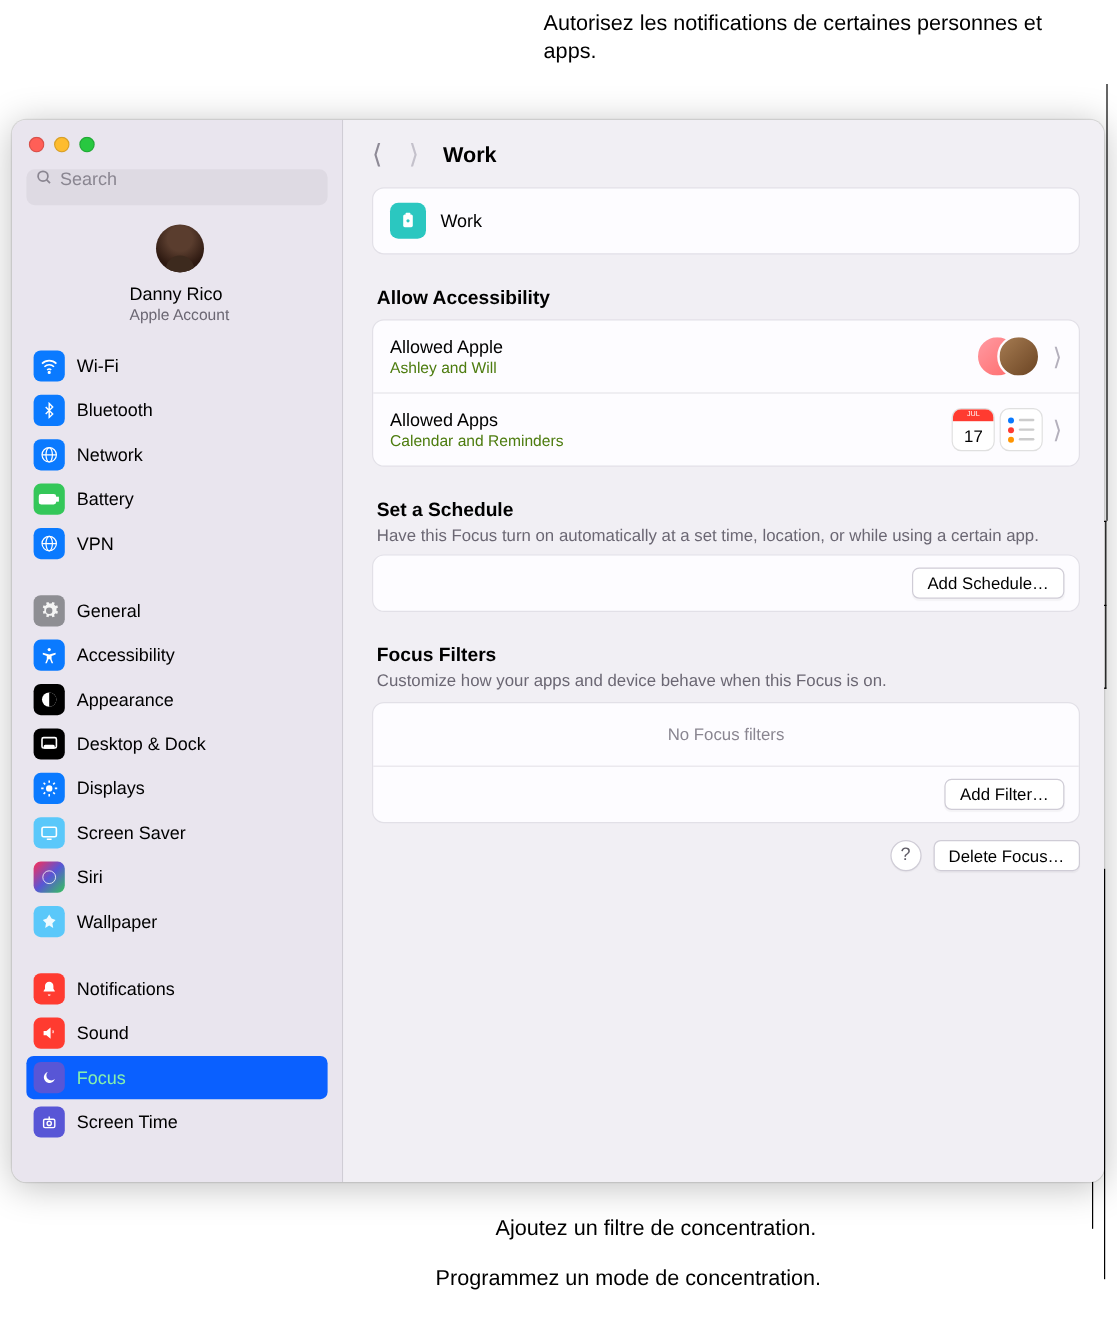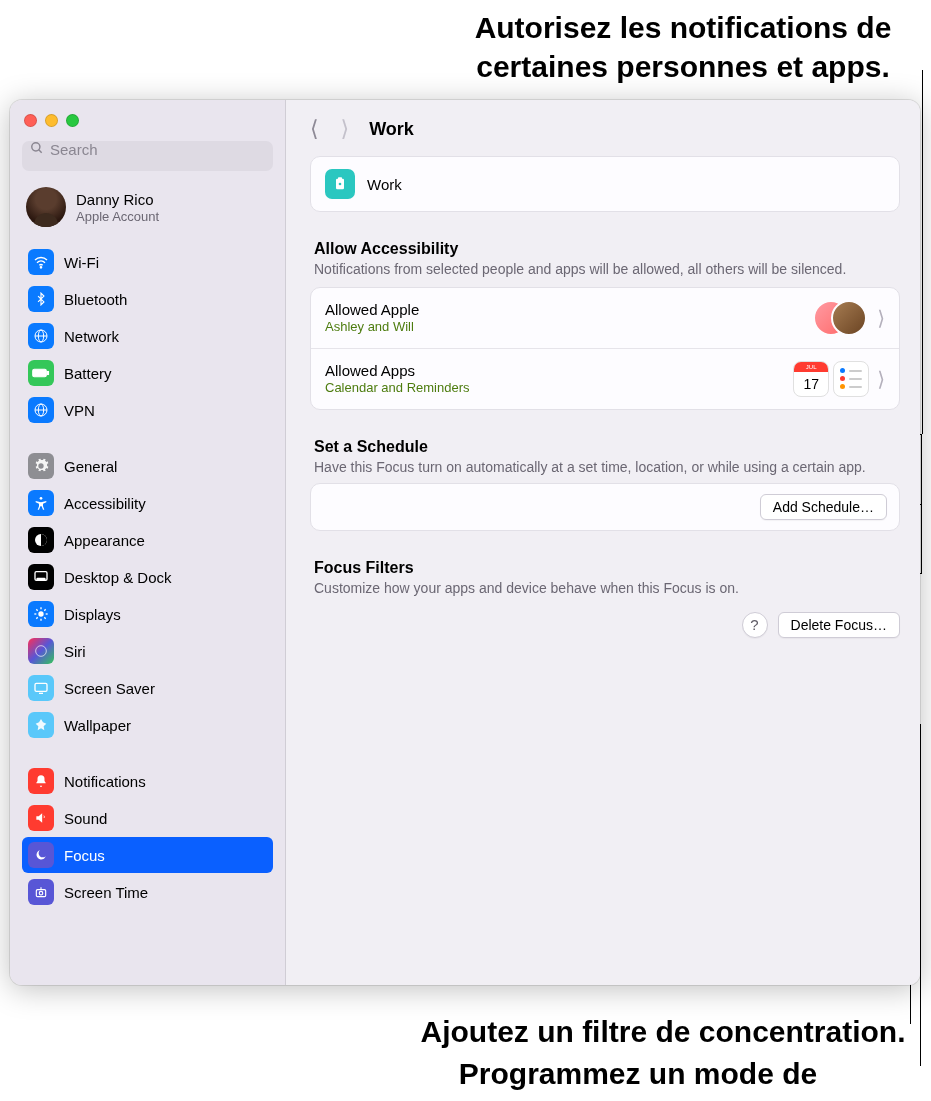--- a/index.html
+++ b/index.html
@@ -7,25 +7,24 @@
     font-family: -apple-system, "Helvetica Neue", Helvetica, Arial, sans-serif;
     background: #fff;
     width: 931px;
     height: 1101px;
     position: relative;
     font-size: 16px;
     color: #000;
   }
   .annotation {
     position: absolute;
-    font-size: 30px;
+    font-size: 18px;
     color: #000;
-    text-align: center;
+    text-align: left;
     line-height: 1.3;
-    font-weight: bold;
   }
   .annotation.top { top: 8px; right: 18px; width: 460px; }
   .annotation.filter { top: 1012px; right: 18px; width: 500px; }
   .annotation.schedule { top: 1054px; right: 18px; width: 550px; }
 
   .callout-line { position: absolute; background: #000; }
 
   .window {
     position: absolute;
     top: 100px;
@@ -68,20 +67,21 @@
     color: #8a8691;
     font-size: 15px;
   }
   .search-box .glass { margin-right: 6px; font-size: 14px; }
 
   .profile {
     display: flex;
     align-items: center;
     gap: 10px;
     padding: 6px 12px 14px 16px;
+    flex-direction: column;
   }
   .avatar {
     width: 40px; height: 40px; border-radius: 50%;
     background: radial-gradient(circle at 50% 30%, #5a3d2e 30%, #2c1810 70%);
     position: relative;
     overflow: hidden;
   }
   .avatar::after {
     content:"";
     position:absolute; bottom:0; left:8px; right:8px; height:14px;
@@ -93,21 +93,21 @@
   .nav-section { padding: 2px 8px; }
   .nav-gap { height: 14px; }
   .nav-item {
     display: flex; align-items: center;
     padding: 5px 6px;
     border-radius: 6px;
     margin: 1px 4px;
     font-size: 15px;
     cursor: default;
   }
-  .nav-item.selected { background: #0a60ff; color: #ffffff; }
+  .nav-item.selected { background: #0a60ff; color: #86efac; }
   .nav-icon {
     width: 26px; height: 26px;
     border-radius: 6px;
     margin-right: 10px;
     display: flex; align-items: center; justify-content: center;
     font-size: 15px;
     color: #fff;
     flex-shrink: 0;
   }
 
@@ -350,35 +350,35 @@
                 <line x1="5" y1="5" x2="7" y2="7"></line>
                 <line x1="17" y1="17" x2="19" y2="19"></line>
                 <line x1="5" y1="19" x2="7" y2="17"></line>
                 <line x1="17" y1="7" x2="19" y2="5"></line>
               </g>
             </svg>
         </div>
         <span>Displays</span>
       </div>
       <div class="nav-item">
-        <div class="nav-icon" style="background:linear-gradient(135deg,#ff2d55,#5856d6,#34c759)">
-          <svg width="16" height="16" viewBox="0 0 24 24">
-              <circle cx="12" cy="12" r="8" fill="none" stroke="#fff" stroke-width="1"></circle>
-            </svg>
-        </div>
-        <span>Siri</span>
-      </div>
-      <div class="nav-item">
         <div class="nav-icon" style="background:#5ac8fa">
           <svg width="16" height="16" viewBox="0 0 24 24" fill="none" stroke="#fff" stroke-width="2">
               <rect x="3" y="5" width="18" height="12" rx="2"></rect>
               <line x1="9" y1="20" x2="15" y2="20"></line>
             </svg>
         </div>
         <span>Screen Saver</span>
+      </div>
+      <div class="nav-item">
+        <div class="nav-icon" style="background:linear-gradient(135deg,#ff2d55,#5856d6,#34c759)">
+          <svg width="16" height="16" viewBox="0 0 24 24">
+              <circle cx="12" cy="12" r="8" fill="none" stroke="#fff" stroke-width="1"></circle>
+            </svg>
+        </div>
+        <span>Siri</span>
       </div>
       <div class="nav-item">
         <div class="nav-icon" style="background:#5ac8fa">
           <svg width="16" height="16" viewBox="0 0 24 24" fill="#fff">
               <path d="M12 3l3 5 5 2-4 4 1 6-5-3-5 3 1-6-4-4 5-2z" opacity="0.9"></path>
             </svg>
         </div>
         <span>Wallpaper</span>
       </div>
     </div>
@@ -439,21 +439,20 @@
             <rect x="6" y="4" width="12" height="16" rx="2"></rect>
             <rect x="9" y="2" width="6" height="3" rx="1"></rect>
             <circle cx="12" cy="12" r="2" fill="#2bc7c0"></circle>
           </svg>
       </div>
       <div class="work-label">Work</div>
     </div>
 
     <div class="section-head">
       <div class="section-title">Allow Accessibility</div>
-      <div class="section-desc">Notifications from selected people and apps will be allowed, all others will be silenced.</div>
     </div>
     <div class="card list-card">
       <div class="list-row">
         <div class="row-text">
           <div class="row-title">Allowed Apple</div>
           <div class="row-sub">Ashley and Will</div>
         </div>
         <div class="row-icons">
           <div class="people-stack">
             <div class="p1"></div>
@@ -498,19 +497,25 @@
     <div class="card" style="margin-top:0; margin-bottom:28px;">
       <div class="button-row no-border">
         <button class="mac-button">Add Schedule…</button>
       </div>
     </div>
 
     <div class="section-head">
       <div class="section-title">Focus Filters</div>
       <div class="section-desc">Customize how your apps and device behave when this Focus is on.</div>
     </div>
+    <div class="card" style="margin-top:8px;">
+      <div class="empty-card">No Focus filters</div>
+      <div class="button-row">
+        <button class="mac-button">Add Filter…</button>
+      </div>
+    </div>
 
     <div class="bottom-row">
       <div class="help-btn">?</div>
       <button class="mac-button">Delete Focus…</button>
     </div>
   </div>
 </div>
 
 </body></html>

